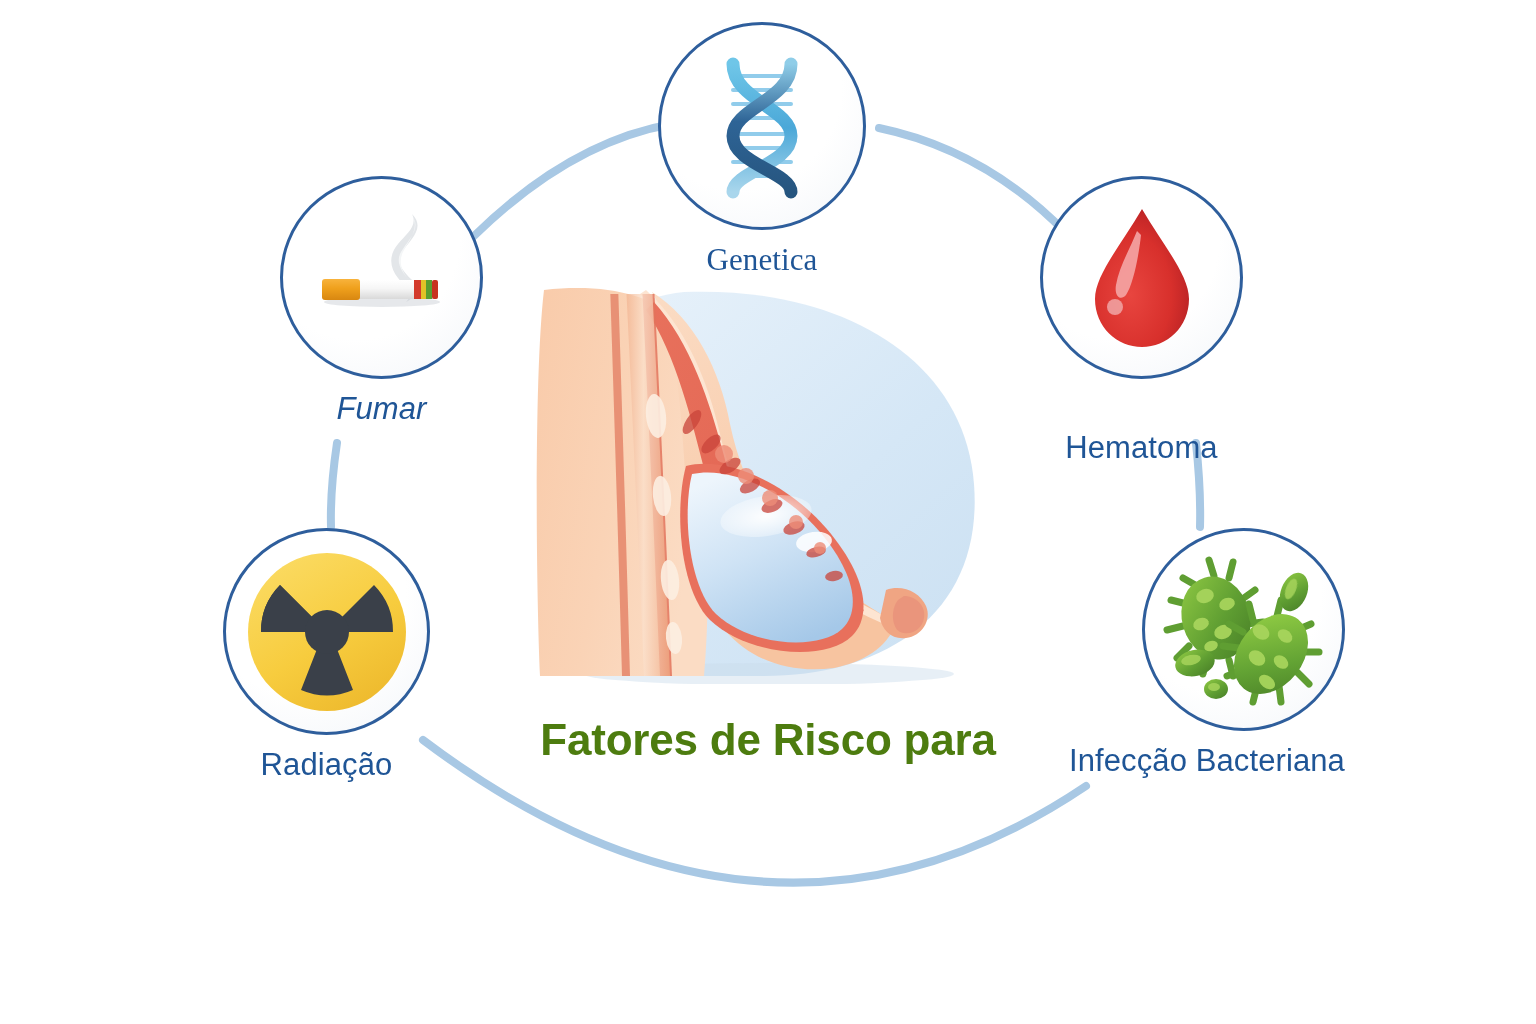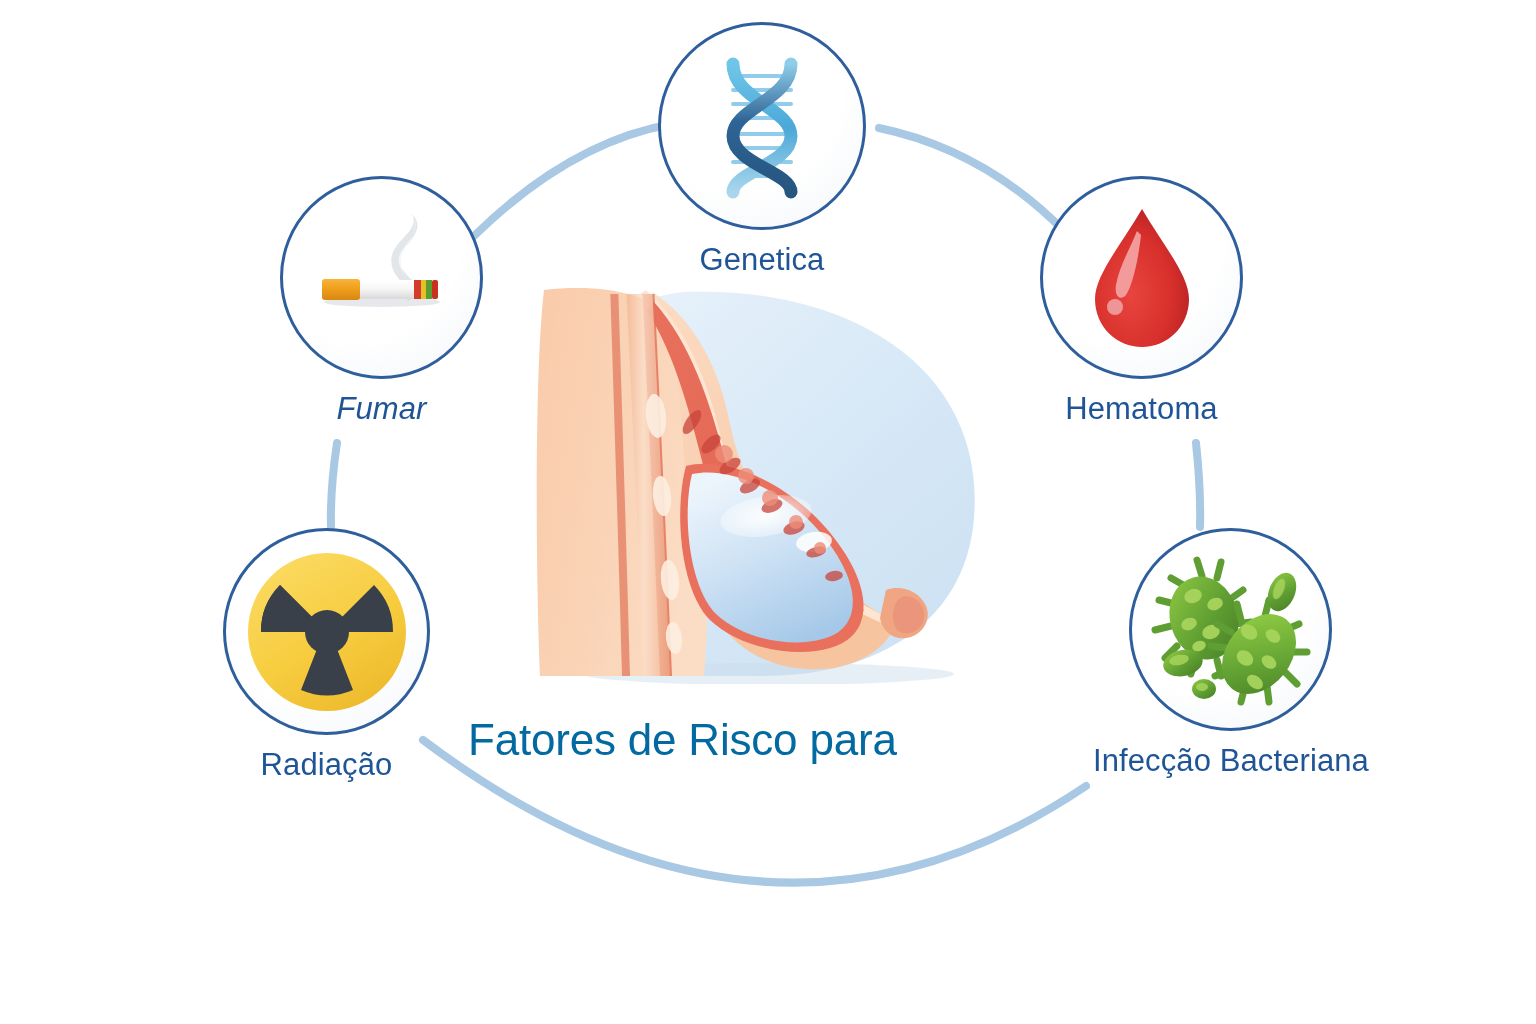--- a/index.html
+++ b/index.html
@@ -41,50 +41,50 @@
   .node-label {
     margin-top: 14px;
     color: #1F5596;
     font-size: 31px;
     font-weight: 400;
     white-space: nowrap;
     letter-spacing: 0.1px;
     line-height: 1;
   }
   
-  #node-genetica { left: 658px; top: 22px; }
+  #node-genetica { left: 658px; top: 22px; font-family: Liberation Serif, serif; }
   #node-genetica .circle { width: 208px; height: 208px; }
 
   #node-fumar { left: 280px; top: 176px; font-style: italic; }
   #node-fumar .circle { width: 203px; height: 203px; }
 
-  #node-hematoma { left: 1040px; top: 176px; }
+  #node-hematoma { left: 1040px; top: 176px; gap: 39px; }
   #node-hematoma .circle { width: 203px; height: 203px; }
 
   #node-radiacao { left: 223px; top: 528px; }
   #node-radiacao .circle { width: 207px; height: 207px; }
 
-  #node-infeccao { left: 1093px; top: 528px; }
+  #node-infeccao { left: 1069px; top: 528px; align-items: flex-end; }
   #node-infeccao .circle { width: 203px; height: 203px; }
 
   #center-illustration {
     position: absolute;
     left: 534px;
     top: 284px;
     width: 460px;
     height: 400px;
   }
   #title-block {
     position: absolute;
     left: 468px;
     top: 712px;
     width: 600px;
-    text-align: left;
-    color: #0369a1;
-    font-weight: normal;
+    text-align: center;
+    color: #4d7c0f;
+    font-weight: bold;
     font-size: 44px;
     line-height: 1.25;
     letter-spacing: -0.2px;
   }
   .title-line { display: block; white-space: nowrap; }
 </style>
 </head>
 <body>
 
 <svg id="canvas" viewBox="0 0 1536 1024">

